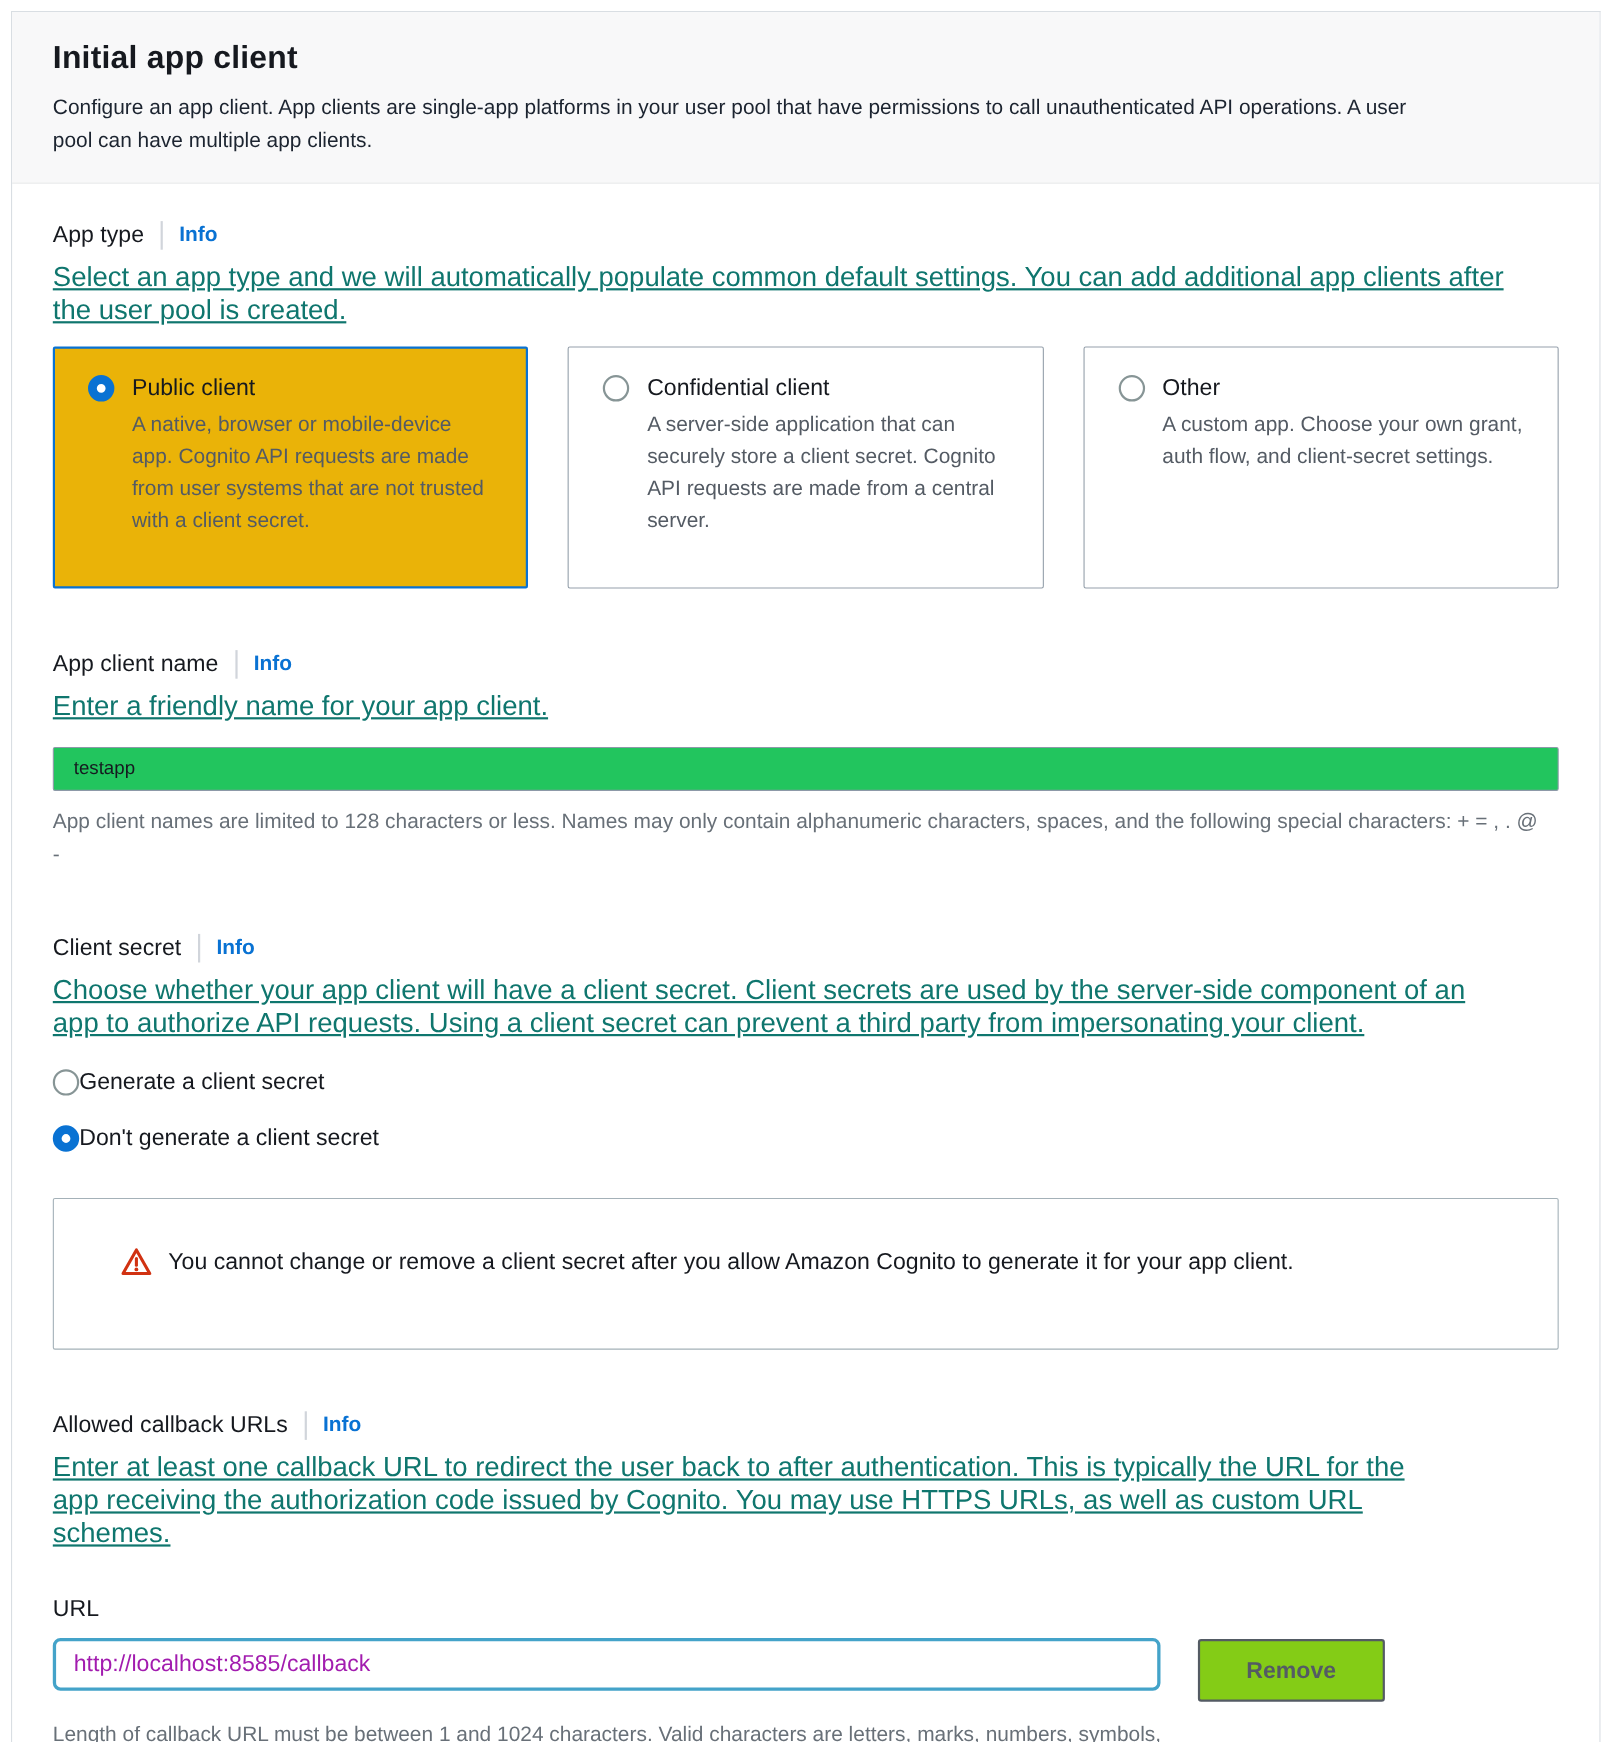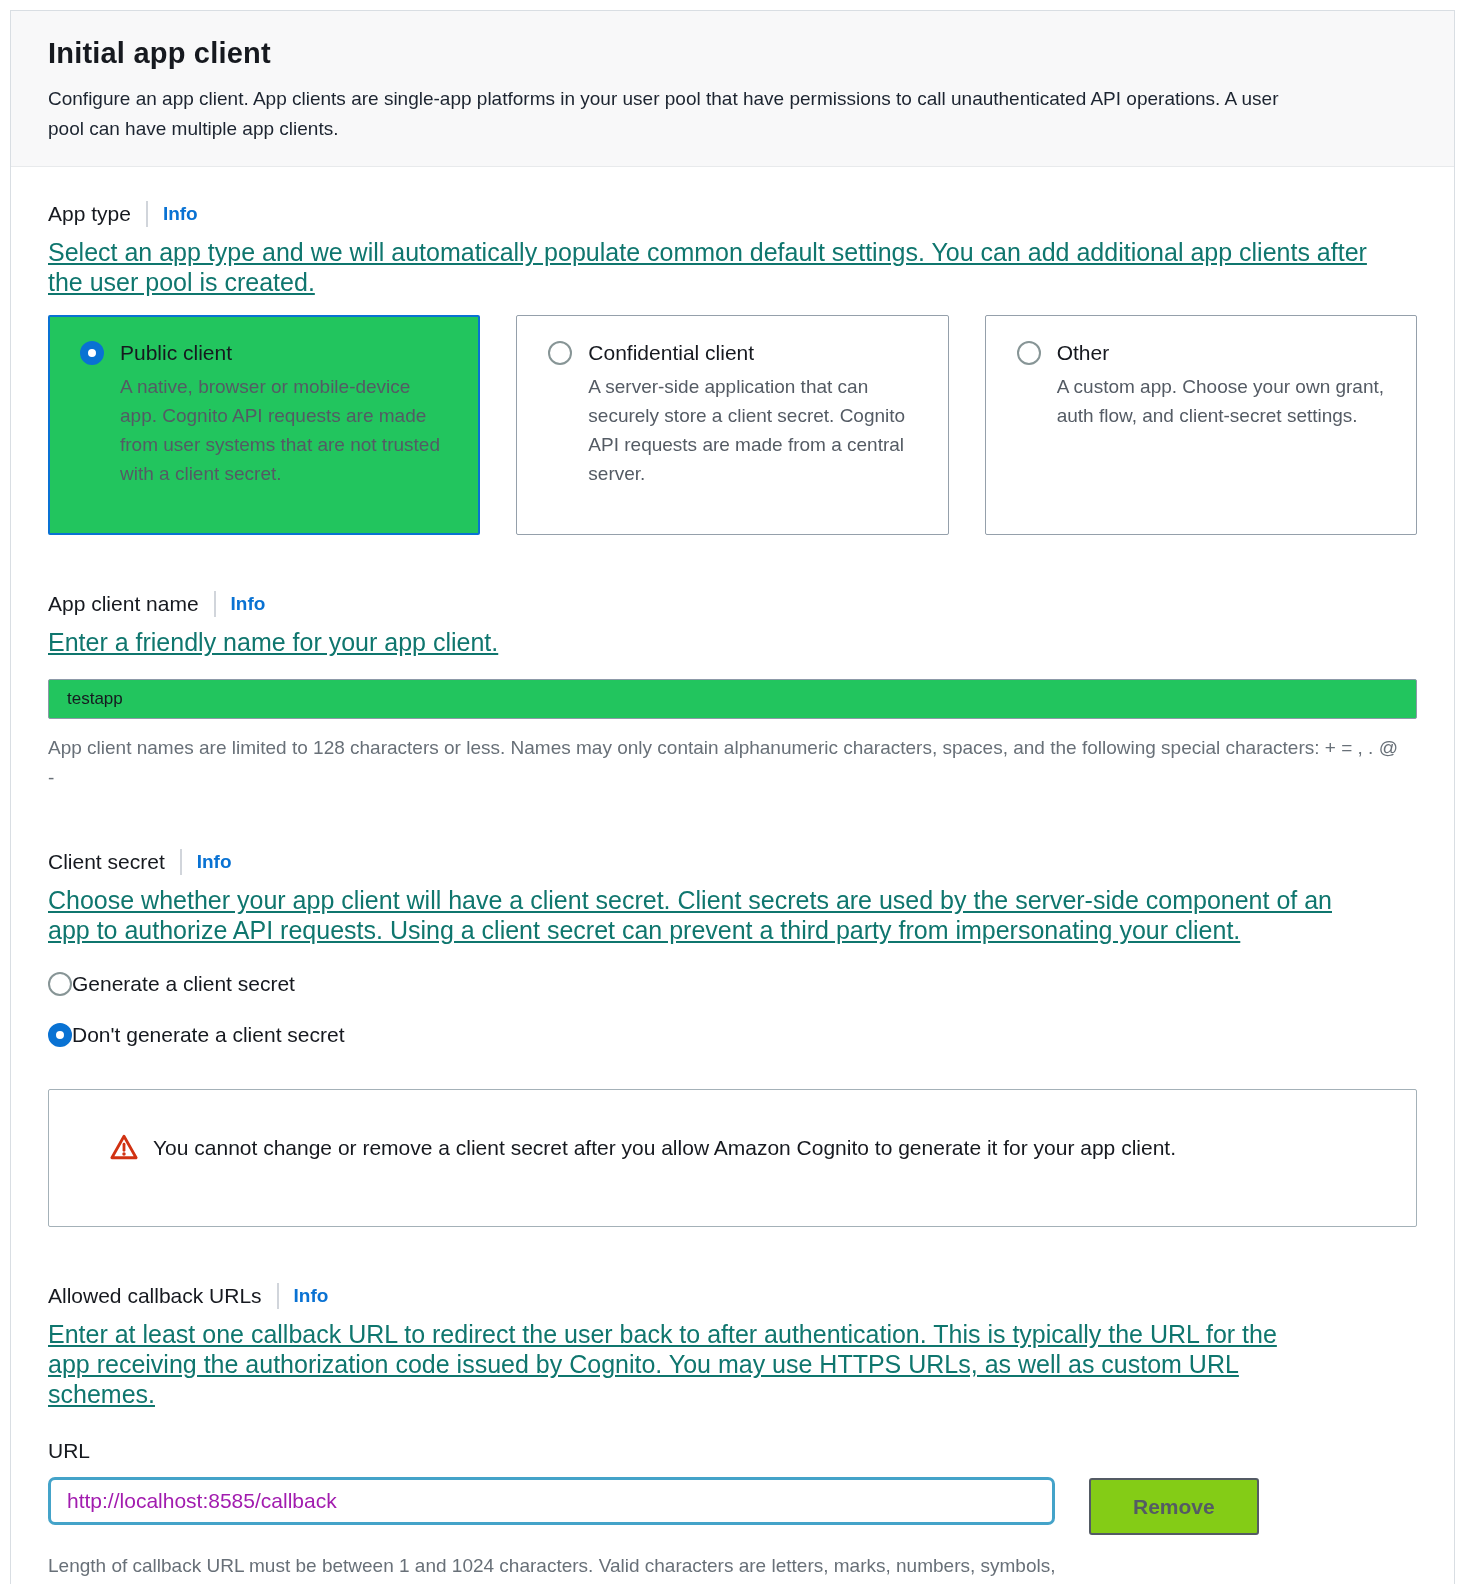--- a/index.html
+++ b/index.html
@@ -66,21 +66,21 @@
 
   
   .cards { display: flex; gap: 36px; margin-top: 18px; }
   .card {
     flex: 1 1 0; background: #ffffff;
     border: 1px solid #95a0ab; border-radius: 2px;
     padding: 25px 28px 25px 31px; min-height: 220px;
     cursor: pointer;
   }
   .card.is-selected {
-    background: #22c55e; border: 2px solid #0972d3;
+    background: #eab308; border: 2px solid #0972d3;
     padding: 24px 27px 24px 30px;
   }
   .card-head { display: flex; align-items: center; gap: 16px; }
   .card-title { font-size: 21px; color: #16191f; }
   .card-desc {
     font-size: 19px; line-height: 29px; color: #545b64;
     margin: 7px 0 0 40px;
   }
 
   
@@ -111,21 +111,21 @@
     min-height: 138px;
   }
   .warn-icon { flex: none; margin-top: 5px; }
   .warn-icon svg { display: block; }
   .warning-text {
     font-size: 21px; line-height: 40px; color: #16191f;
     max-width: 1185px; margin: 0;
   }
 
   
-  .url-label { font-size: 21px; color: #16191f; margin-top: 30px; }
+  .url-label { font-size: 21px; color: #16191f; margin-top: 42px; }
   .url-row { display: flex; align-items: flex-start; gap: 34px; margin-top: 14px; }
   .url-input {
     width: 1007px; height: 48px;
     border: 3px solid #44a3c9; border-radius: 7px;
     padding: 0 16px;
     font-family: "Liberation Sans", sans-serif;
     font-size: 21px; color: #a21caf; outline: none;
   }
   .remove-btn {
     height: 57px; padding: 0 42px;

